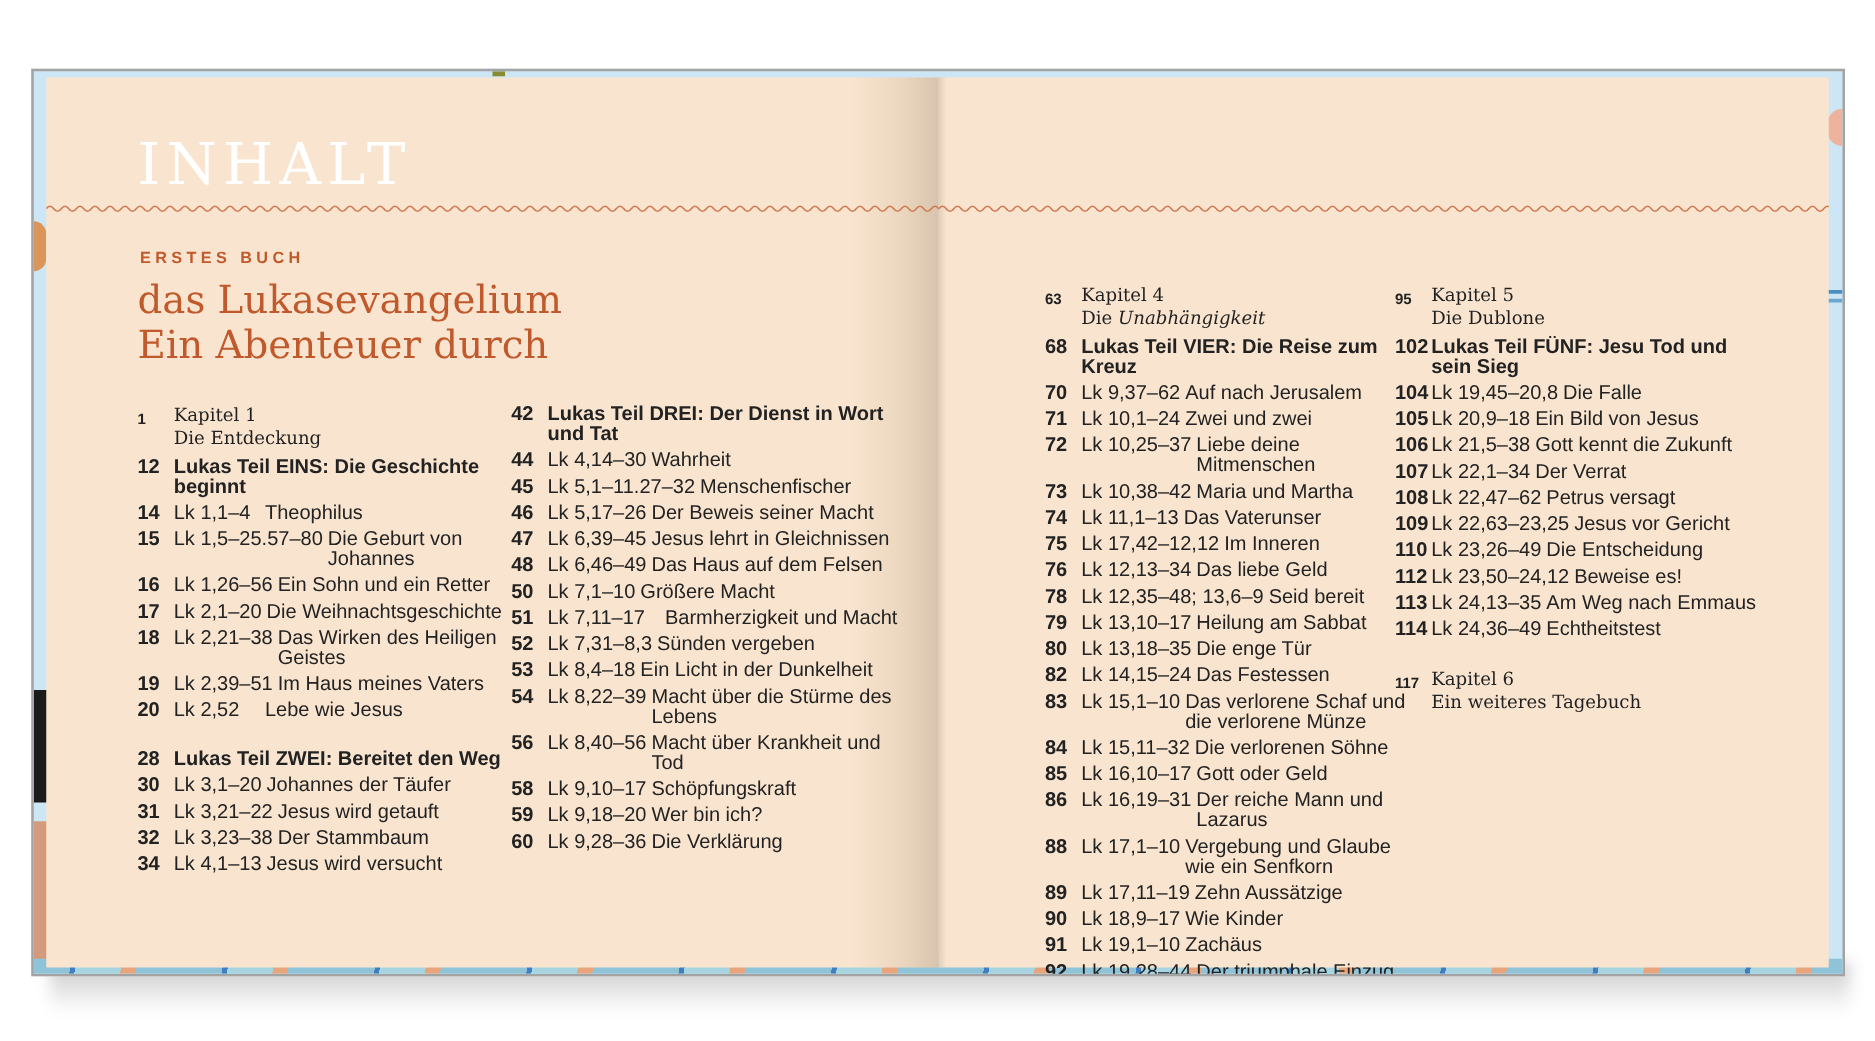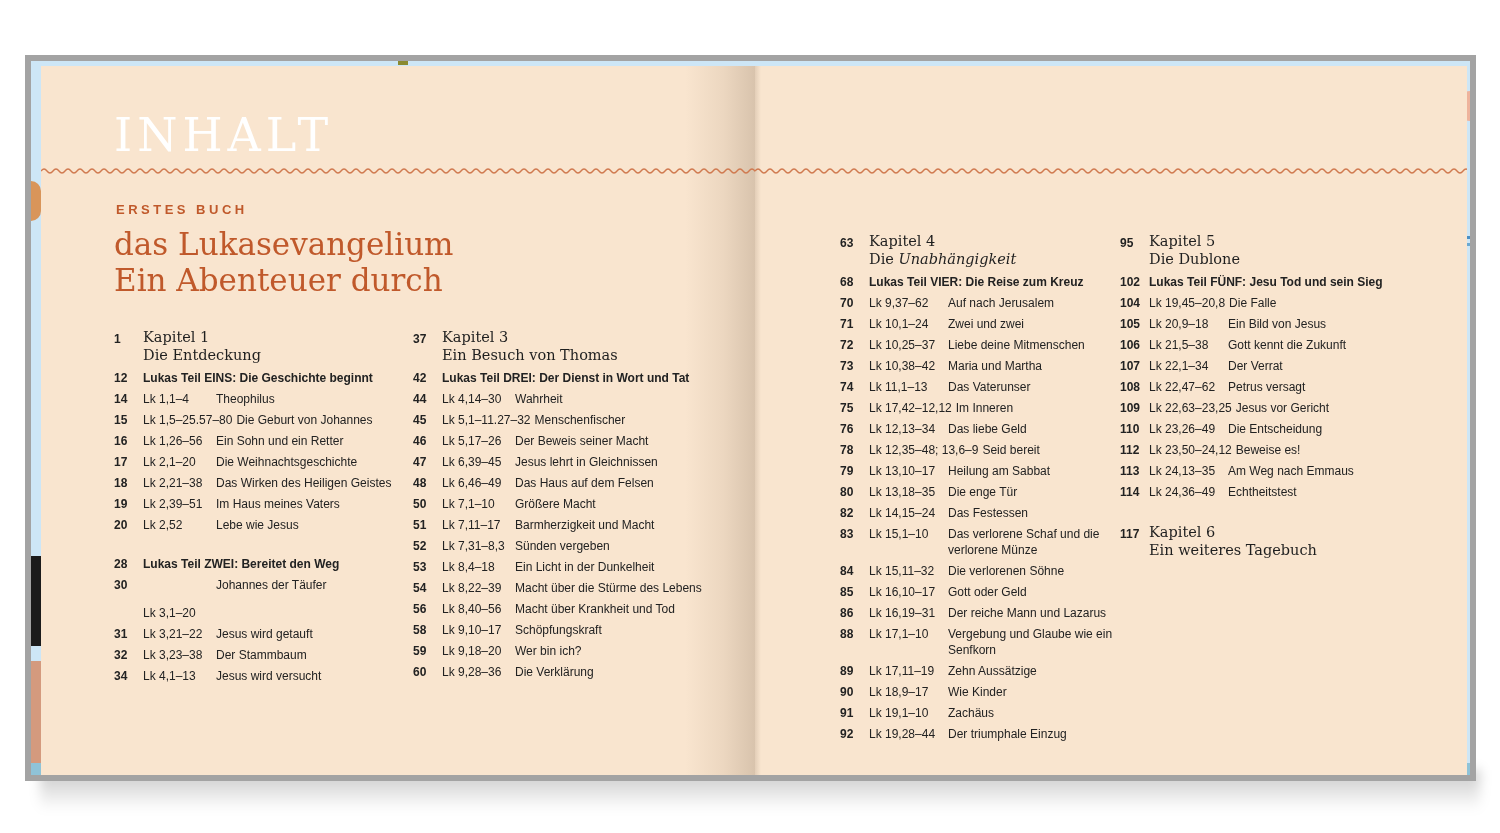--- a/index.html
+++ b/index.html
@@ -7,21 +7,21 @@
   body { position: relative; font-family: "Liberation Sans", sans-serif; }
 
   .shadow {
     position: absolute; left: 40px; top: 770px; width: 1440px; height: 40px;
     background: linear-gradient(to bottom, rgba(0,0,0,0.22), rgba(0,0,0,0));
     filter: blur(6px);
   }
   .book {
     position: absolute; left: 25px; top: 55px; width: 1451px; height: 726px;
     background: #cde6f6;
-    border: 6px solid #a3a3a3;
+    border: 2px solid #a3a3a3;
     overflow: hidden;
   }
   
   .deco { position: absolute; }
   .deco.wave-bottom {
     left: 0; bottom: 0; width: 100%; height: 12px;
     background: repeating-linear-gradient(100deg, #8fc3d8 0 30px, #3f7fbf 30px 34px, #a6d4e0 34px 70px, #e8a57c 70px 82px, #8fc3d8 82px 120px);
   }
   .deco.left-orange { left: 0; top: 120px; width: 10px; height: 40px; background: #d9955a; border-radius: 0 20px 20px 0; }
   .deco.left-dark { left: 0; top: 495px; width: 12px; height: 90px; background: #1b1b1b; }
@@ -58,21 +58,21 @@
     position: absolute; left: 75px; top: 136px;
     font-size: 13px; font-weight: bold; letter-spacing: 3.5px; color: #c0592b;
   }
   .book-title {
     position: absolute; left: 73px; top: 160px; width: 420px;
     font-family: "DejaVu Serif", serif; font-size: 31px; line-height: 36px;
     color: #c0592b;
   }
 
   .col { position: absolute; width: 300px; }
-  .entry { display: flex; font-size: 12px; color: #222; line-height: 16px; margin-bottom: 5px; }
+  .entry { display: flex; font-size: 16px; color: #222; line-height: 16px; margin-bottom: 5px; }
   .entry .pg { width: 29px; font-weight: bold; flex: none; }
   .entry .ref { flex: none; white-space: nowrap; }
   .entry .ttl { flex: 1; }
   .chapter { display: flex; margin-bottom: 6px; }
   .chapter .pg { width: 29px; font-size: 12px; font-weight: bold; padding-top: 4px; color: #222; flex: none; }
   .chapter .ch-text { font-family: "DejaVu Serif", serif; font-size: 14.5px; line-height: 18px; color: #1f1f1f; }
   .chapter .ch-text i { font-style: italic; }
   .spacer { height: 18px; }
 </style>
 </head>
@@ -148,47 +148,40 @@
           <div class="ref" style="min-width: 73px; padding-right: 4px;">Lk 2,52</div>
           <div class="ttl">Lebe wie Jesus</div>
         </div>
         <div class="spacer"></div>
         <div class="entry bold">
           <div class="pg">28</div>
           <div class="ttl" style="font-weight: bold;">Lukas Teil ZWEI: Bereitet den Weg</div>
         </div>
         <div class="entry">
           <div class="pg">30</div>
-          <div class="ref" style="min-width: 73px; padding-right: 4px; margin-top: 28px;">Lk 3,1–20</div>
+          <div class="ref" style="min-width: 73px; padding-right: 4px;">Lk 3,1–20</div>
           <div class="ttl">Johannes der Täufer</div>
         </div>
         <div class="entry">
           <div class="pg">31</div>
           <div class="ref" style="min-width: 73px; padding-right: 4px;">Lk 3,21–22</div>
           <div class="ttl">Jesus wird getauft</div>
         </div>
         <div class="entry">
           <div class="pg">32</div>
           <div class="ref" style="min-width: 73px; padding-right: 4px;">Lk 3,23–38</div>
           <div class="ttl">Der Stammbaum</div>
         </div>
         <div class="entry">
           <div class="pg">34</div>
           <div class="ref" style="min-width: 73px; padding-right: 4px;">Lk 4,1–13</div>
           <div class="ttl">Jesus wird versucht</div>
         </div>
       </div>
     <div class="col" id="col1" style="left:372px; top:262px; width:310px;">
-        <div class="chapter">
-          <div class="pg">37</div>
-          <div class="ch-text">
-            <div>Kapitel 3</div>
-            <div>Ein Besuch von Thomas</div>
-          </div>
-        </div>
         <div class="entry bold">
           <div class="pg">42</div>
           <div class="ttl" style="font-weight: bold;">Lukas Teil DREI: Der Dienst in Wort und Tat</div>
         </div>
         <div class="entry">
           <div class="pg">44</div>
           <div class="ref" style="min-width: 73px; padding-right: 4px;">Lk 4,14–30</div>
           <div class="ttl">Wahrheit</div>
         </div>
         <div class="entry">
@@ -211,21 +204,21 @@
           <div class="ref" style="min-width: 73px; padding-right: 4px;">Lk 6,46–49</div>
           <div class="ttl">Das Haus auf dem Felsen</div>
         </div>
         <div class="entry">
           <div class="pg">50</div>
           <div class="ref" style="min-width: 73px; padding-right: 4px;">Lk 7,1–10</div>
           <div class="ttl">Größere Macht</div>
         </div>
         <div class="entry">
           <div class="pg">51</div>
-          <div class="ref" style="min-width: 73px; padding-right: 4px;">Lk 7,11–17</div>
+          <div class="ref" style="min-width: 73px; padding-right: 16px;">Lk 7,11–17</div>
           <div class="ttl">Barmherzigkeit und Macht</div>
         </div>
         <div class="entry">
           <div class="pg">52</div>
           <div class="ref" style="min-width: 73px; padding-right: 4px;">Lk 7,31–8,3</div>
           <div class="ttl">Sünden vergeben</div>
         </div>
         <div class="entry">
           <div class="pg">53</div>
           <div class="ref" style="min-width: 73px; padding-right: 4px;">Lk 8,4–18</div>

